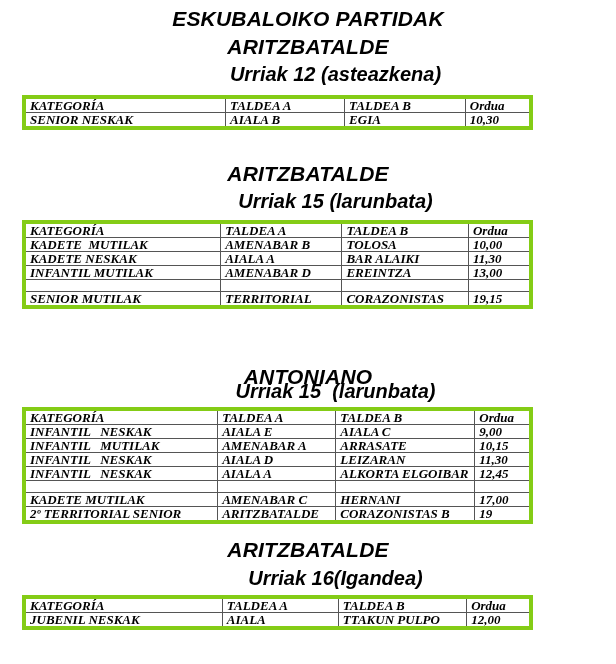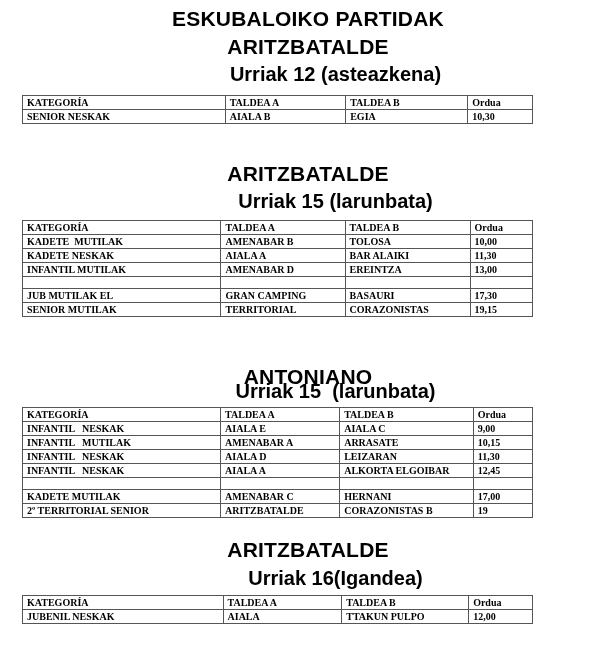--- a/index.html
+++ b/index.html
@@ -12,20 +12,21 @@
     background: #ffffff;
     font-family: "Liberation Serif", "DejaVu Serif", serif;
     color: #000000;
     overflow: hidden;
     position: relative;
   }
   .page {
     width: 533px;
     height: 664px;
     position: relative;
+    font-style: italic;
   }
 
   
   .doc-title {
     font-family: "Liberation Sans", "DejaVu Sans", sans-serif;
     font-weight: bold;
     font-size: 21px;
     text-align: center;
     letter-spacing: 0.2px;
     line-height: 1.0;
@@ -52,22 +53,22 @@
     line-height: 1.0;
     white-space: pre;
   }
 
   
   table.sched {
     border-collapse: collapse;
     table-layout: fixed;
     font-family: "Liberation Serif", "DejaVu Serif", serif;
     font-weight: bold;
-    font-size: 10px;
-    border: 1px solid #84cc16;
+    font-size: 13px;
+    border: 4px solid #84cc16;
   }
   table.sched td {
     border: 1px solid #555;
     padding: 0px 0px 0px 4px;
     line-height: 13px;
     height: 13px;
     vertical-align: top;
     white-space: pre;
     overflow: hidden;
   }
@@ -146,26 +147,20 @@
           <td class="c2">EREINTZA</td>
           <td class="c3">13,00</td>
         </tr>
         <tr class="blank">
           <td class="c0"></td>
           <td class="c1"></td>
           <td class="c2"></td>
           <td class="c3"></td>
         </tr>
         <tr>
-          <td class="c0">JUB MUTILAK EL</td>
-          <td class="c1">GRAN CAMPING</td>
-          <td class="c2">BASAURI</td>
-          <td class="c3">17,30</td>
-        </tr>
-        <tr>
           <td class="c0">SENIOR MUTILAK</td>
           <td class="c1">TERRITORIAL</td>
           <td class="c2">CORAZONISTAS</td>
           <td class="c3">19,15</td>
         </tr>
       </tbody>
     </table>
   </div>
 
   <div class="abs" style="left:0; top:366px; width:616px;">

